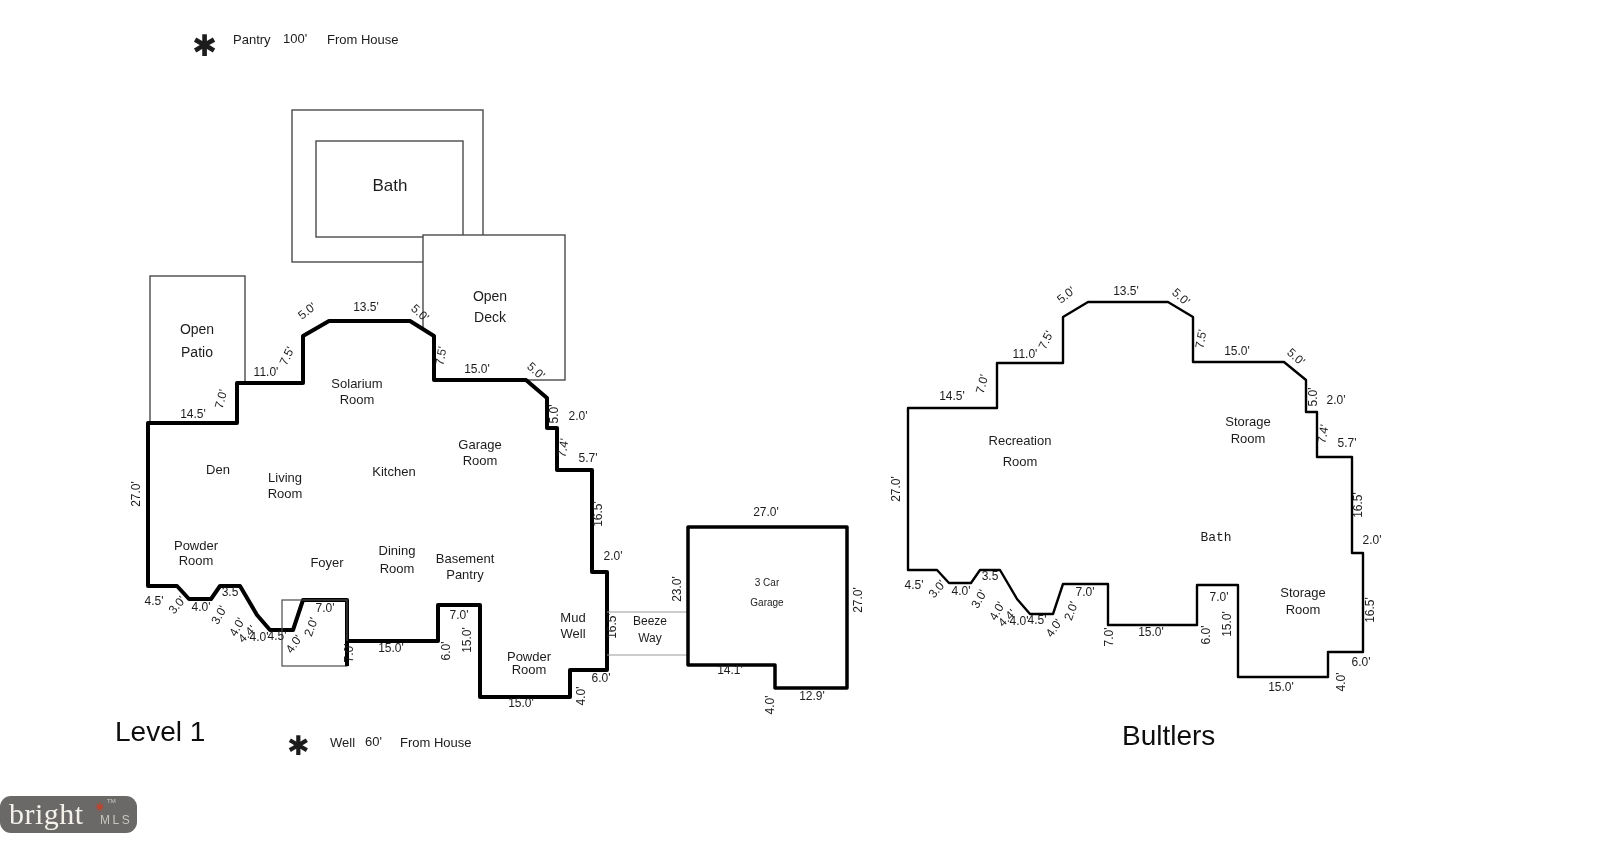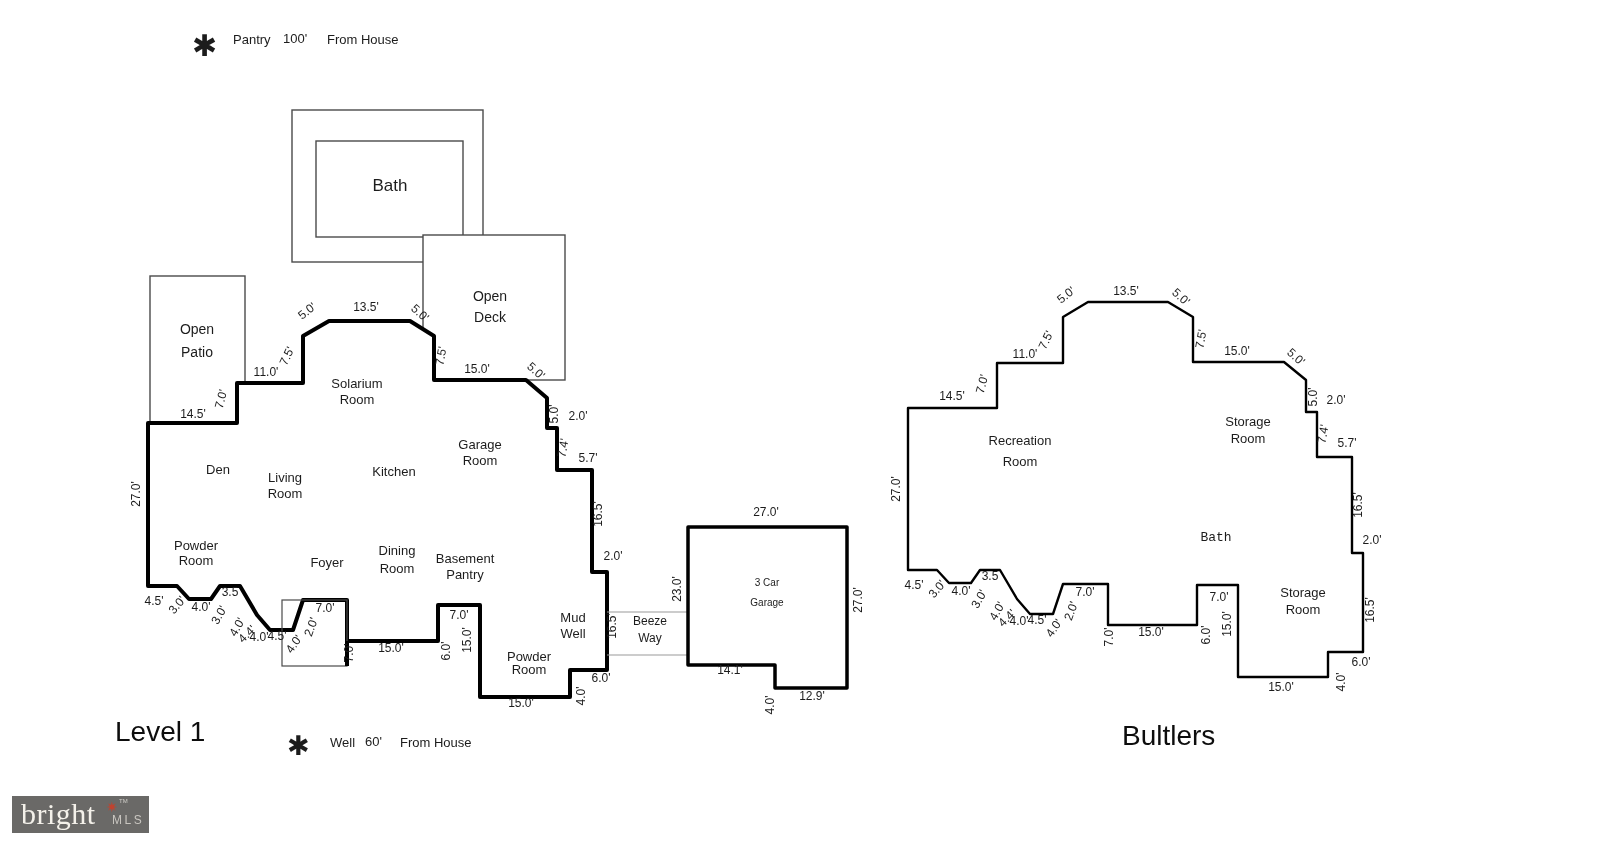--- a/index.html
+++ b/index.html
@@ -23,21 +23,21 @@
   .note-septic{left:192px;top:26px;width:260px;height:44px;}
   .note-septic .n-star{left:0;top:2px;font-size:30px;}
   .note-septic .n-w1{left:41px;top:6px;}
   .note-septic .n-w2{left:91px;top:5px;}
   .note-septic .n-w3{left:135px;top:6px;}
   .note-well{left:287px;top:728px;width:260px;height:44px;}
   .note-well .n-star{left:0;top:2px;font-size:27px;}
   .note-well .n-w1{left:43px;top:7px;}
   .note-well .n-w2{left:78px;top:6px;}
   .note-well .n-w3{left:113px;top:7px;}
-  .logo{position:absolute;left:12px;top:796px;width:137px;height:37px;background:#6a6967;}
+  .logo{position:absolute;left:0;top:796px;width:137px;height:37px;background:#6a6967;border-radius:11px;}
   .logo-brand{position:absolute;left:9px;top:1px;font-family:"Liberation Serif",serif;
               font-size:30px;color:#f4f1ea;letter-spacing:0.5px;}
   .logo-star{position:absolute;left:94px;top:3px;font-size:14px;color:#c0432f;}
   .logo-tm{position:absolute;left:107px;top:2px;font-size:6px;color:#cfcdc8;}
   .logo-mls{position:absolute;left:100px;top:17px;font-size:12px;letter-spacing:2.5px;color:#c9c6c0;}
 </style>
 </head>
 <body>
 
 <div class="canvas">

